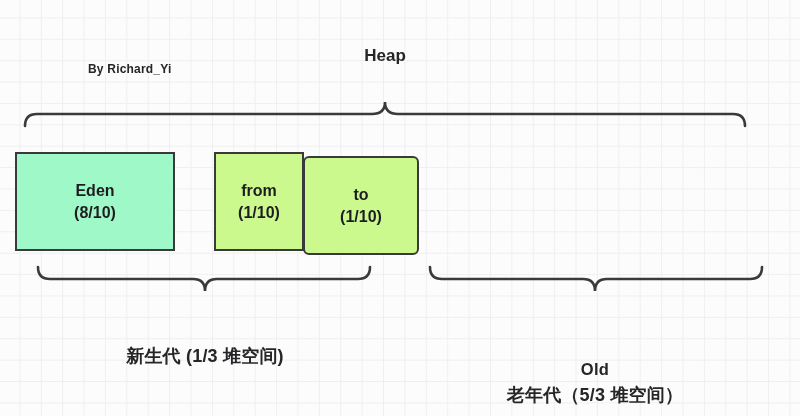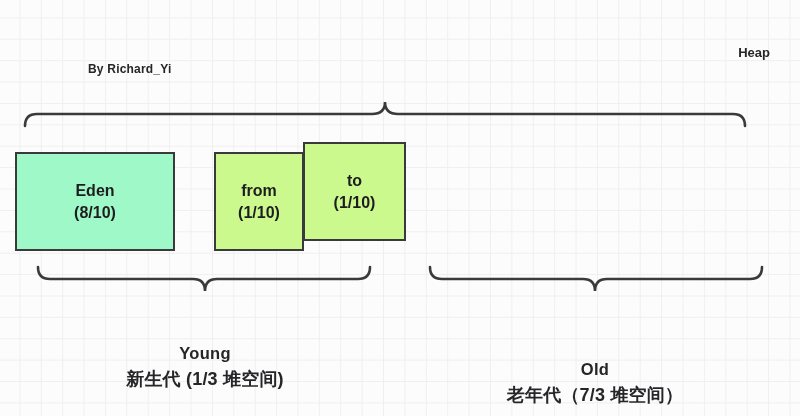--- a/index.html
+++ b/index.html
@@ -38,22 +38,22 @@
     left: 88px;
     top: 62px;
     font-size: 12px;
     letter-spacing: 0.2px;
     color: #262629;
   }
   #heap-label {
     left: 0;
     top: 45px;
     width: 770px;
-    text-align: right;
-    font-size: 13px;
+    text-align: center;
+    font-size: 17px;
     color: #262629;
   }
   
   .group-label {
     position: absolute;
     text-align: center;
     color: #262629;
   }
   .group-label .en {
     display: block;
@@ -84,21 +84,21 @@
     font-weight: bold;
     font-size: 16px;
     line-height: 1.35;
     text-align: center;
   }
   .region .rname  { display: block; }
   .region .rfrac  { display: block; }
 
   #region-eden { left: 15px;  top: 152px; width: 160px; height: 99px; }
   #region-from { left: 214px; top: 152px; width: 90px;  height: 99px; align-items: center; }
-  #region-to   { left: 303px; top: 142px; width: 103px;  height: 99px; }
+  #region-to   { left: 303px; top: 156px; width: 116px;  height: 99px; border-radius: 6px; }
   #region-old  {
     left: 415px; top: 152px; width: 358px; height: 99px;
     display: flex; flex-direction: row;
   }
   #region-old .rname { font-size: 16px; }
 
   
   svg.brace {
     position: absolute;
     overflow: visible;
@@ -144,22 +144,21 @@
 
   <svg class="brace" id="brace-young" width="800" height="40" viewBox="0 0 800 40">
     <path d="M 38,5 Q 38,17 50,17 L 193,17 Q 205,17 205,29 Q 205,17 217,17 L 358,17 Q 370,17 370,5"></path>
   </svg>
 
   <svg class="brace" id="brace-old" width="800" height="40" viewBox="0 0 800 40">
     <path d="M 430,5 Q 430,17 442,17 L 583,17 Q 595,17 595,29 Q 595,17 607,17 L 750,17 Q 762,17 762,5"></path>
   </svg>
 
   <div class="group-label" id="young-group">
-    <span class="en">Young</span>
     <span class="cn">新生代 (1/3 堆空间)</span>
   </div>
 
   <div class="group-label" id="old-group">
     <span class="en">Old</span>
-    <span class="cn">老年代（7/3 堆空间）</span>
+    <span class="cn">老年代（5/3 堆空间）</span>
   </div>
 
 </div>
 
 </body></html>

